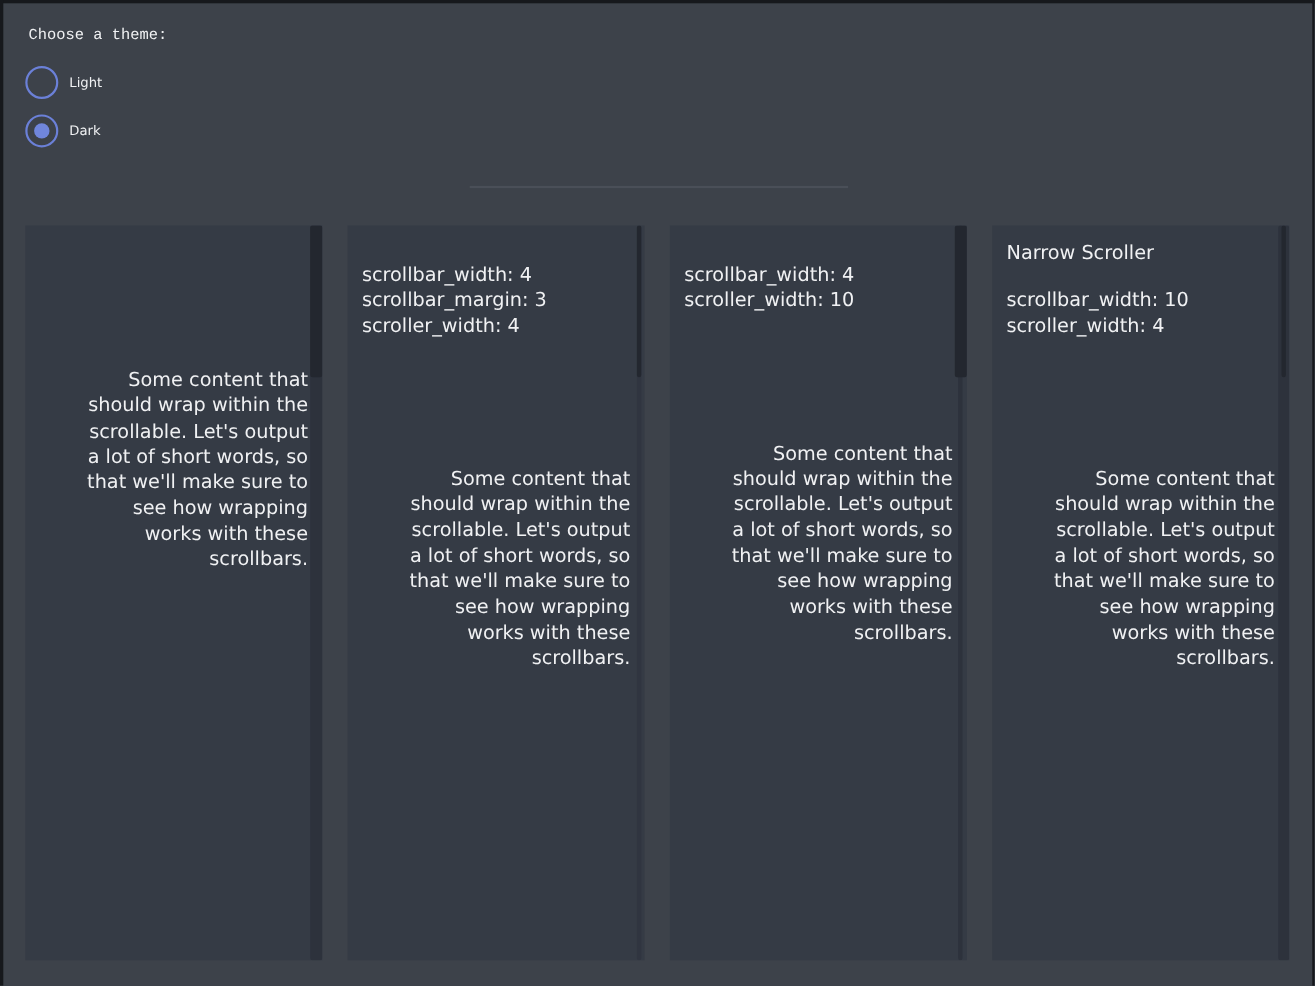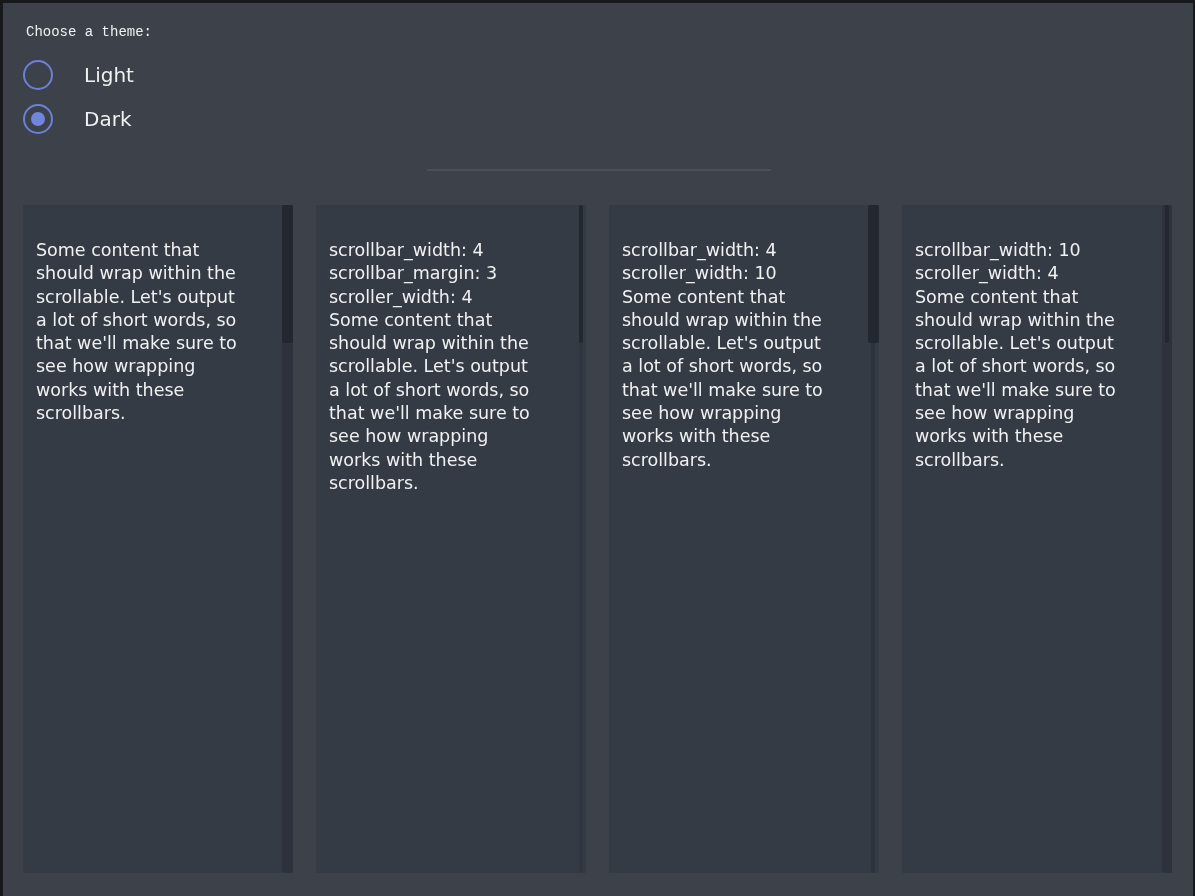--- a/index.html
+++ b/index.html
@@ -17,38 +17,38 @@
   .theme-label{position:absolute;left:26px;top:24px;font-size:14px;font-family:Liberation Mono, monospace;}
   .radio-row{position:absolute;left:23px;height:30px;display:flex;align-items:center;cursor:default;}
   .radio-row.light{top:60px;}
   .radio-row.dark{top:104px;align-items:center;}
   .radio-circle{
     width:26px;height:26px;border:2px solid #6b80d8;border-radius:50%;
     display:flex;align-items:center;justify-content:center;flex:0 0 auto;
     background:transparent;
   }
   .radio-dot{width:14px;height:14px;border-radius:50%;background:#7086dc;}
-  .radio-text{margin-left:31px;font-size:20px;}
+  .radio-text{margin-left:10px;font-size:12px;}
 
   .divider{position:absolute;left:427px;top:169px;width:344px;height:2px;background:#4a4f58;}
 
   
   .panel{
     position:absolute;top:205px;width:270px;height:668px;
     background:#353b45;box-sizing:border-box;
     padding:14px 13px 0 13px;overflow:hidden;
     font-size:17.5px;line-height:23.3px;
   }
   .panel.p1{left:23px;}
   .panel.p2{left:316px;}
   .panel.p3{left:609px;}
   .panel.p4{left:902px;}
   .panel-title{white-space:pre-line;}
   .panel-params{white-space:pre-line;margin-top:20px;}
-  .panel-body{width:244px;white-space:pre-line;}
+  .panel-body{margin-top:116px;width:244px;white-space:pre-line;text-align:right;}
 
   .sb-track{position:absolute;top:0;bottom:0;background:#2d323c;border-radius:2px;}
   .sb-thumb{position:absolute;top:0;height:138px;background:#23272f;border-radius:2px;}
 
   
   .p1 .sb-track{right:0;width:11px;}
   .p1 .sb-thumb{right:0;width:11px;}
   
   .p2 .sb-track{right:3px;width:4px;background:#303540;}
   .p2 .sb-thumb{right:3px;width:4px;}
@@ -121,20 +121,21 @@
 a lot of short words, so
 that we'll make sure to
 see how wrapping
 works with these
 scrollbars.</div>
   <div class="sb-track"></div>
   <div class="sb-thumb"></div>
 </div>
 
 <div class="panel p4">
+  <div class="panel-title">Narrow Scroller</div>
   <div class="panel-params">scrollbar_width: 10
 scroller_width: 4</div>
   <div class="panel-body">Some content that
 should wrap within the
 scrollable. Let's output
 a lot of short words, so
 that we'll make sure to
 see how wrapping
 works with these
 scrollbars.</div>

